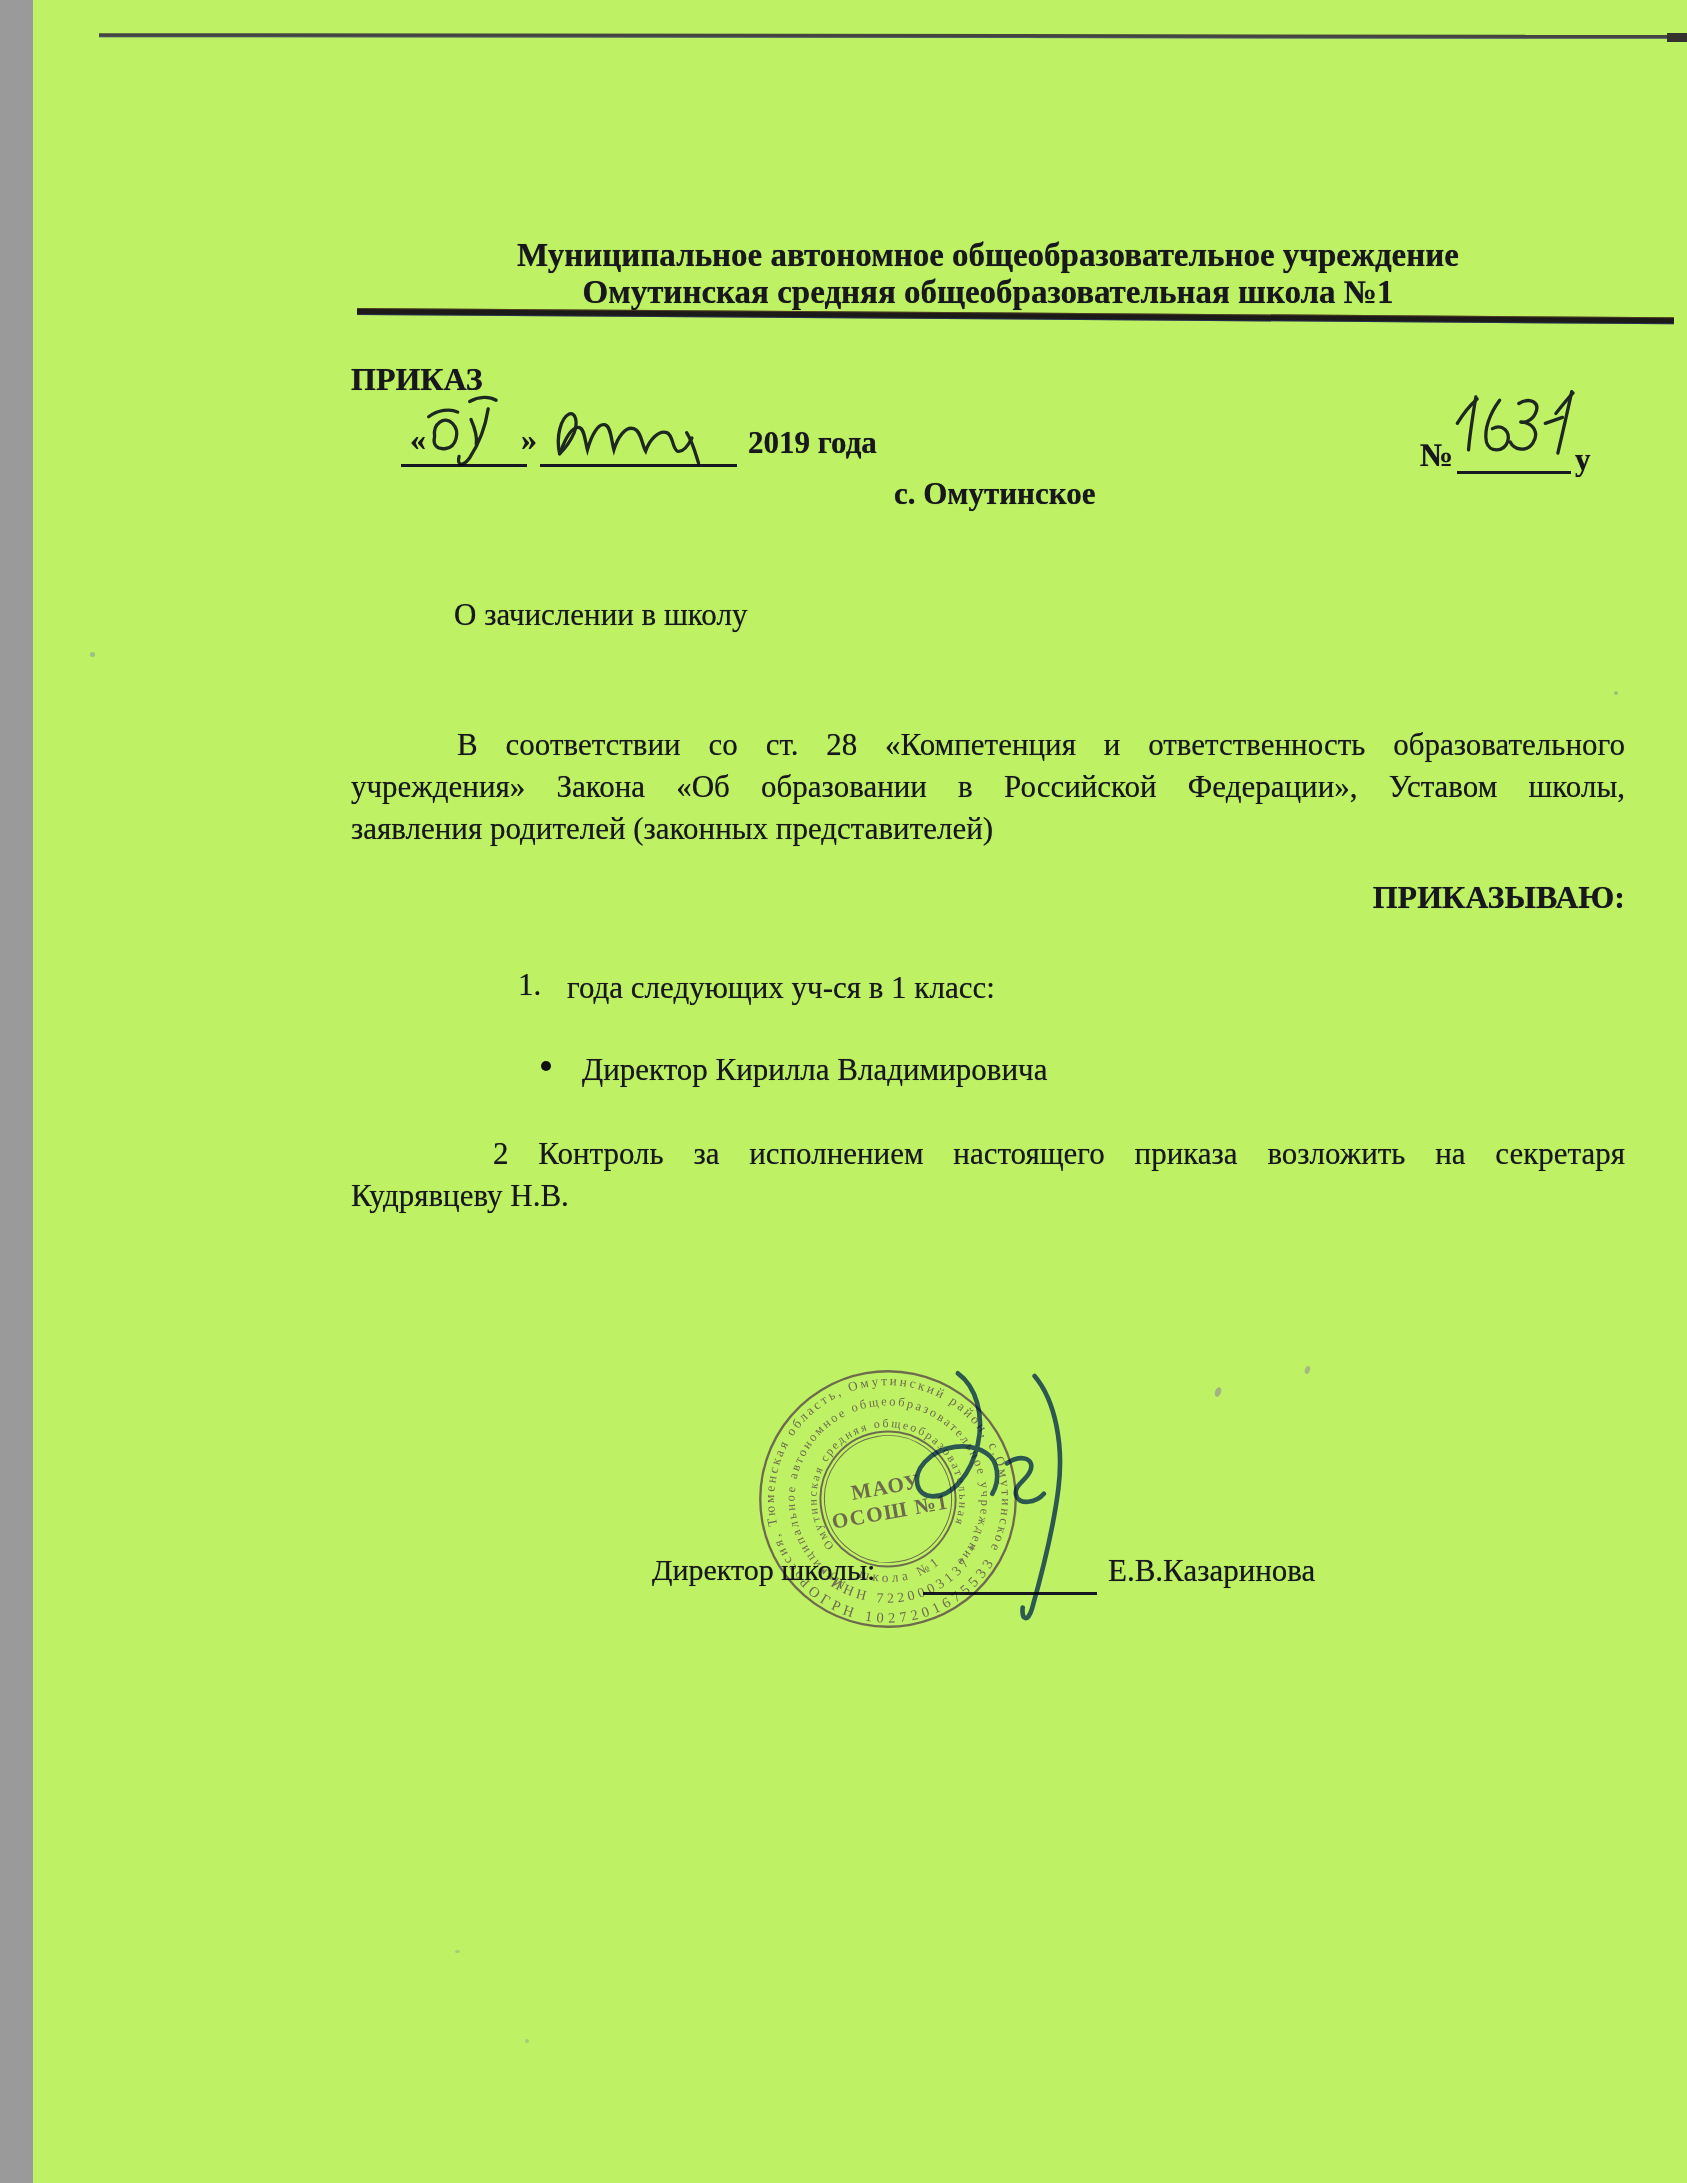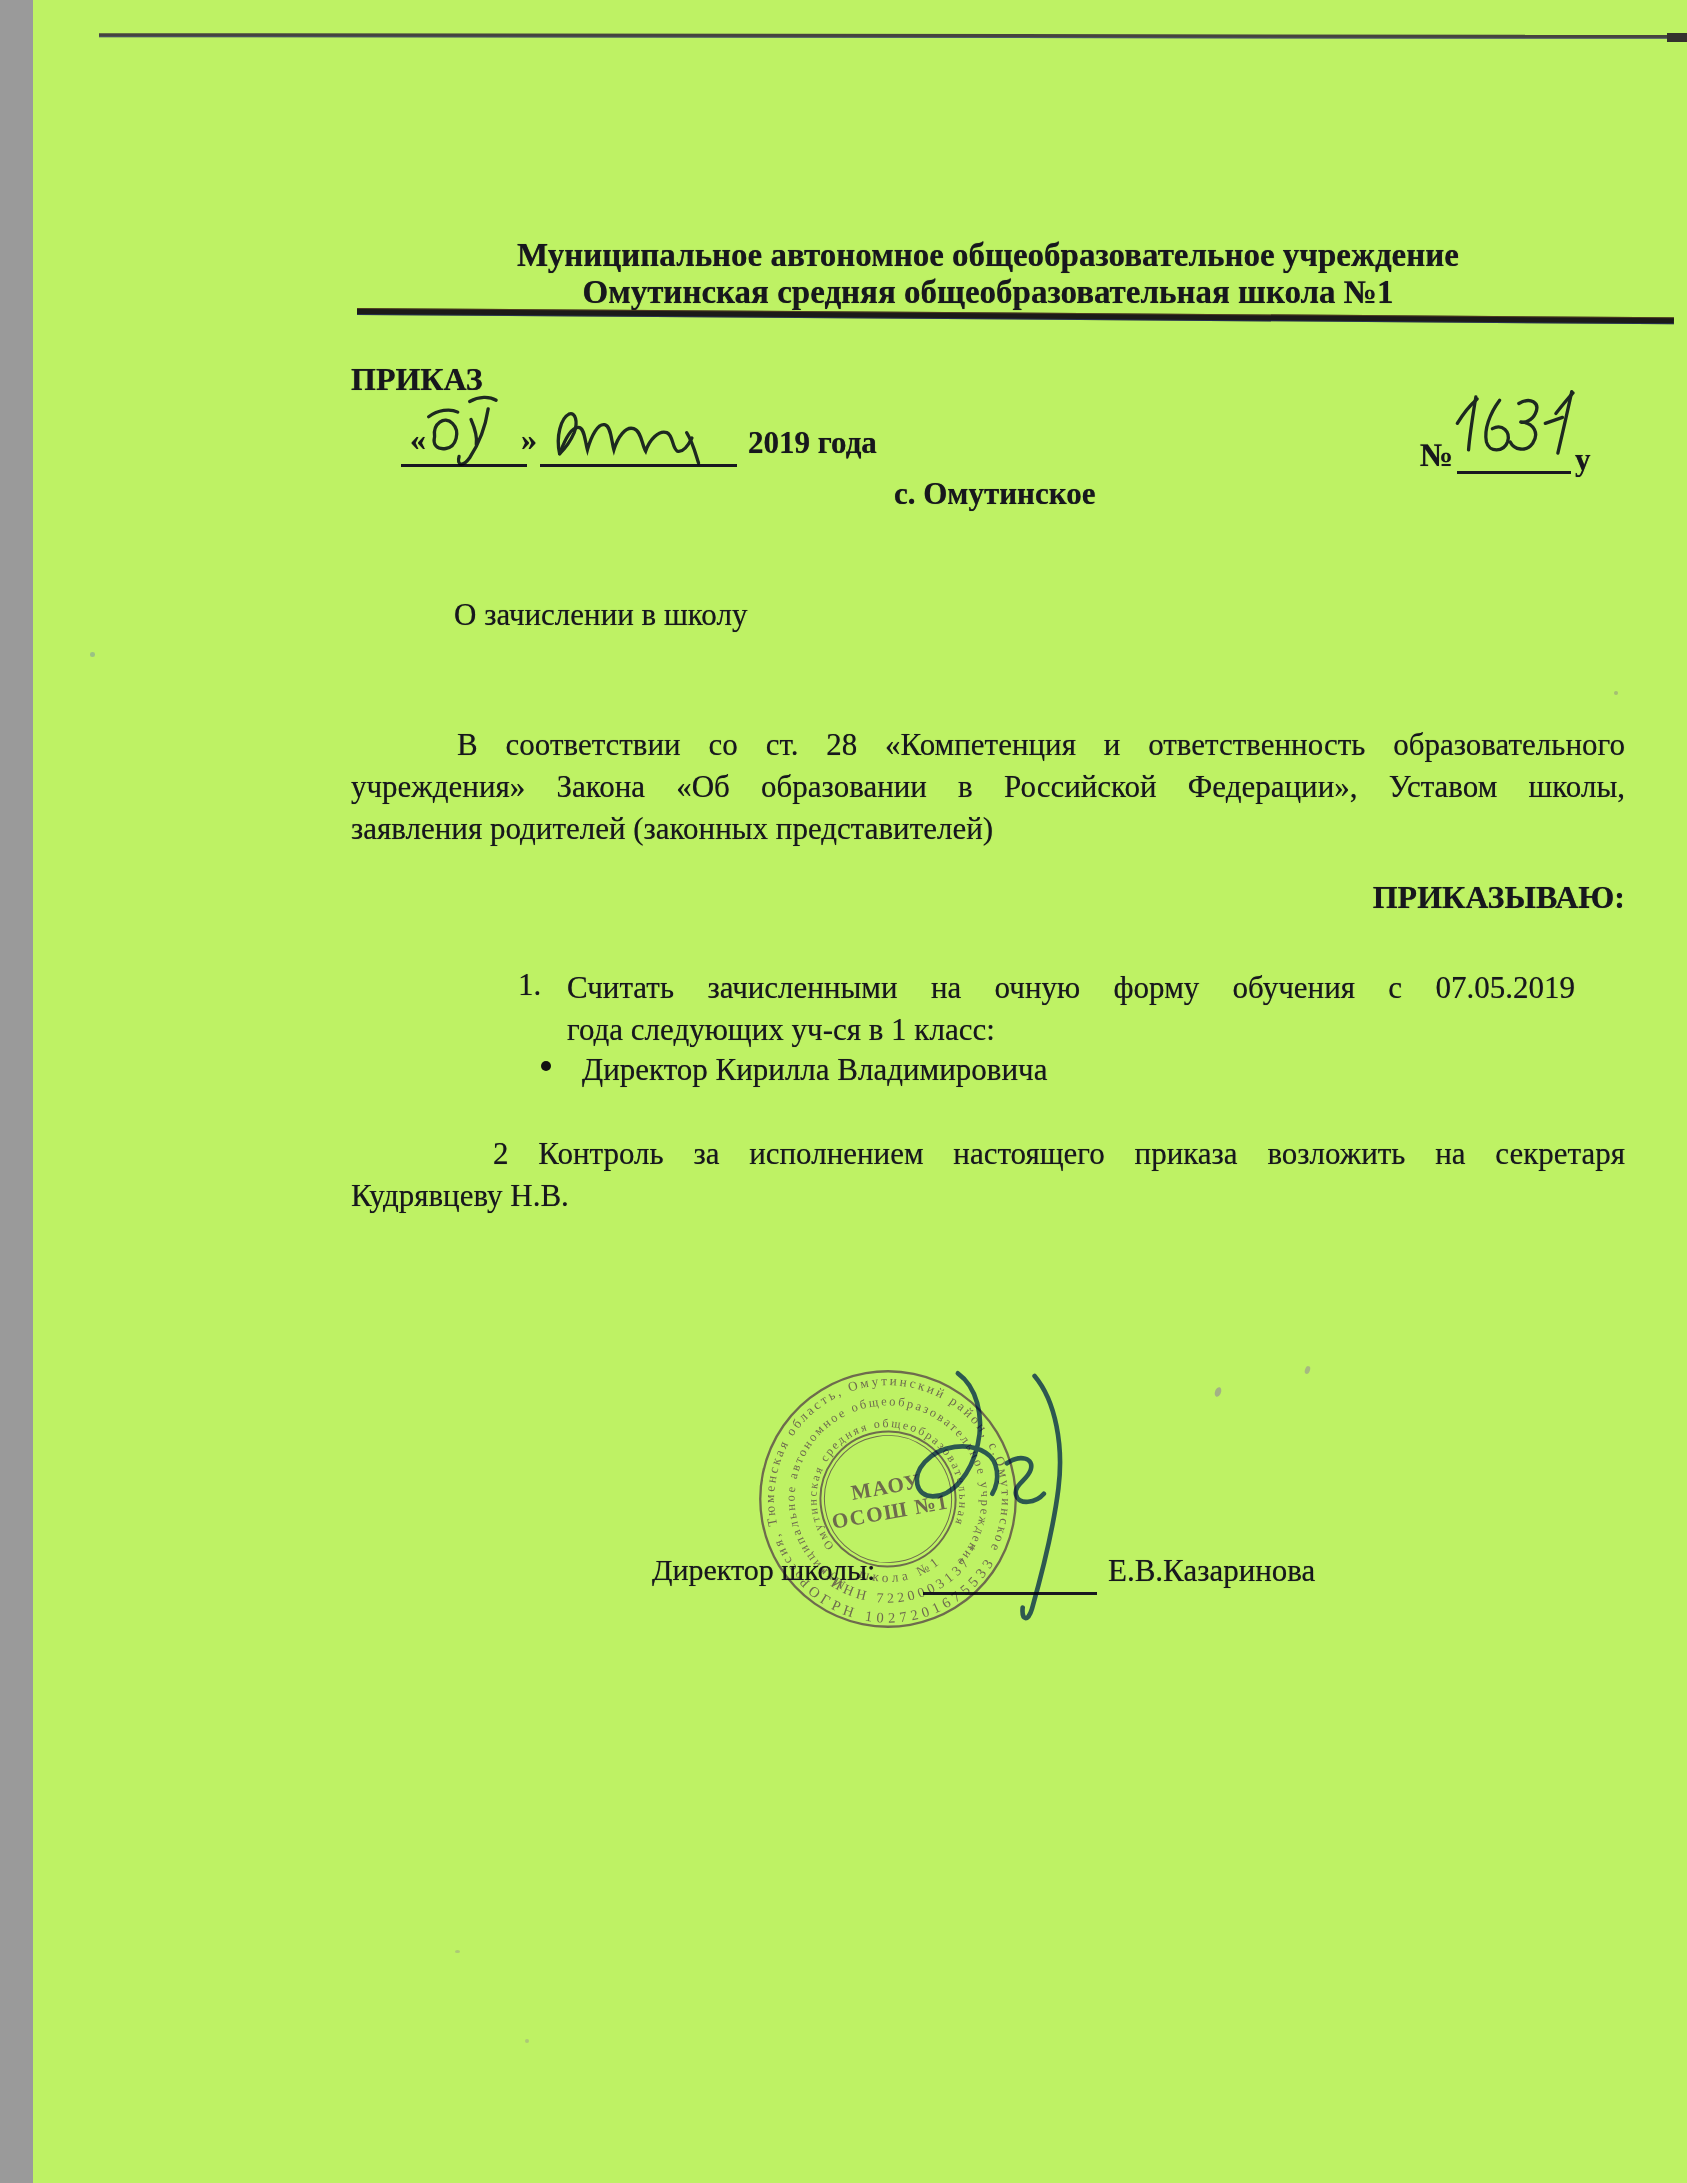--- a/index.html
+++ b/index.html
@@ -68,21 +68,20 @@
   <div class="para" style="top:724px;">
     <div class="jline indent1">В соответствии со ст. 28 «Компетенция и ответственность образовательного</div>
     <div class="jline">учреждения» Закона «Об образовании в Российской Федерации», Уставом школы,</div>
     <div class="pline">заявления родителей (законных представителей)</div>
   </div>
 
   <div class="resolution">ПРИКАЗЫВАЮ:</div>
 
   <div class="txt" style="left:485px;top:967px;font-size:31px;">1.</div>
   <div class="para" style="left:534px;top:967px;width:1008px;">
-    <div class="jline">Считать зачисленными на очную форму обучения с 07.05.2019</div>
     <div class="pline">года следующих уч-ся в 1 класс:</div>
   </div>
 
   <div class="bullet-dot"></div>
   <div class="txt" style="left:549px;top:1052px;font-size:31px;">Директор Кирилла Владимировича</div>
 
   <div class="para" style="top:1133px;">
     <div class="jline indent2">2 Контроль за исполнением настоящего приказа возложить на секретаря</div>
     <div class="pline">Кудрявцеву Н.В.</div>
   </div>

